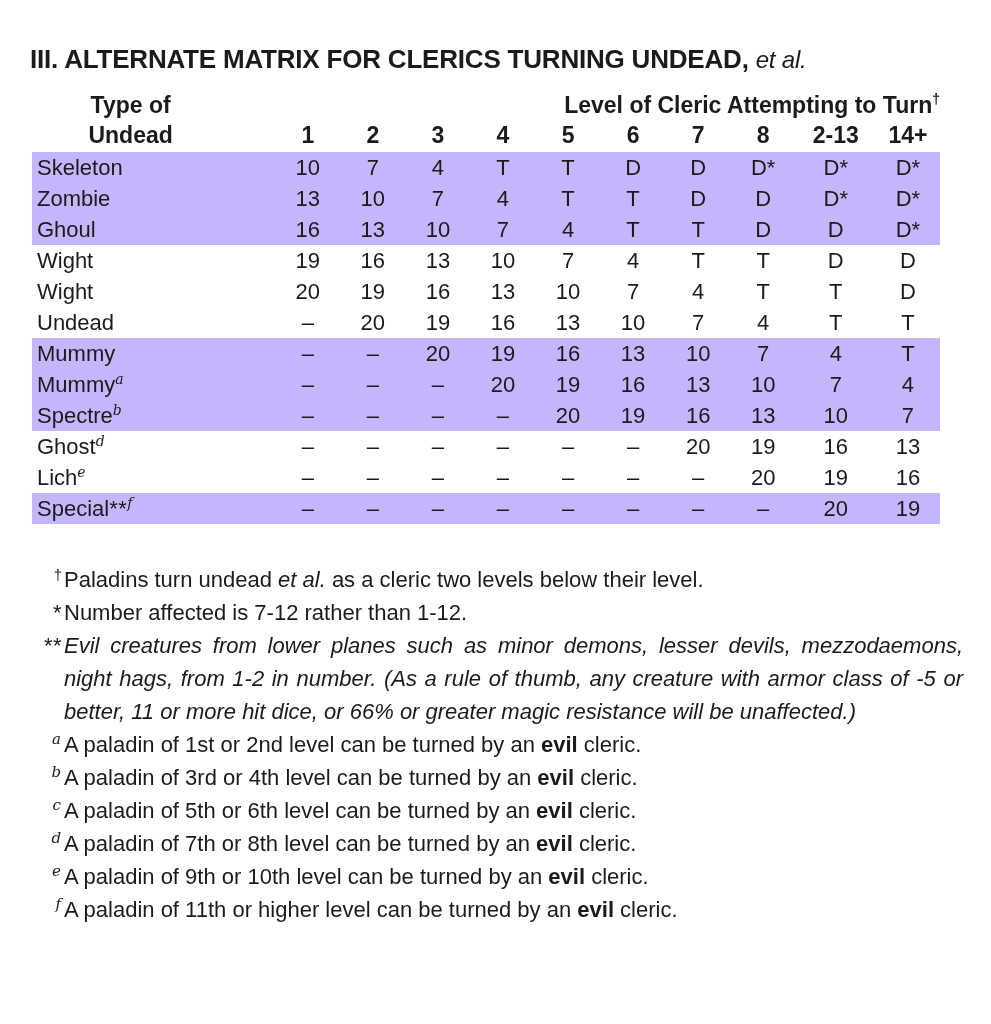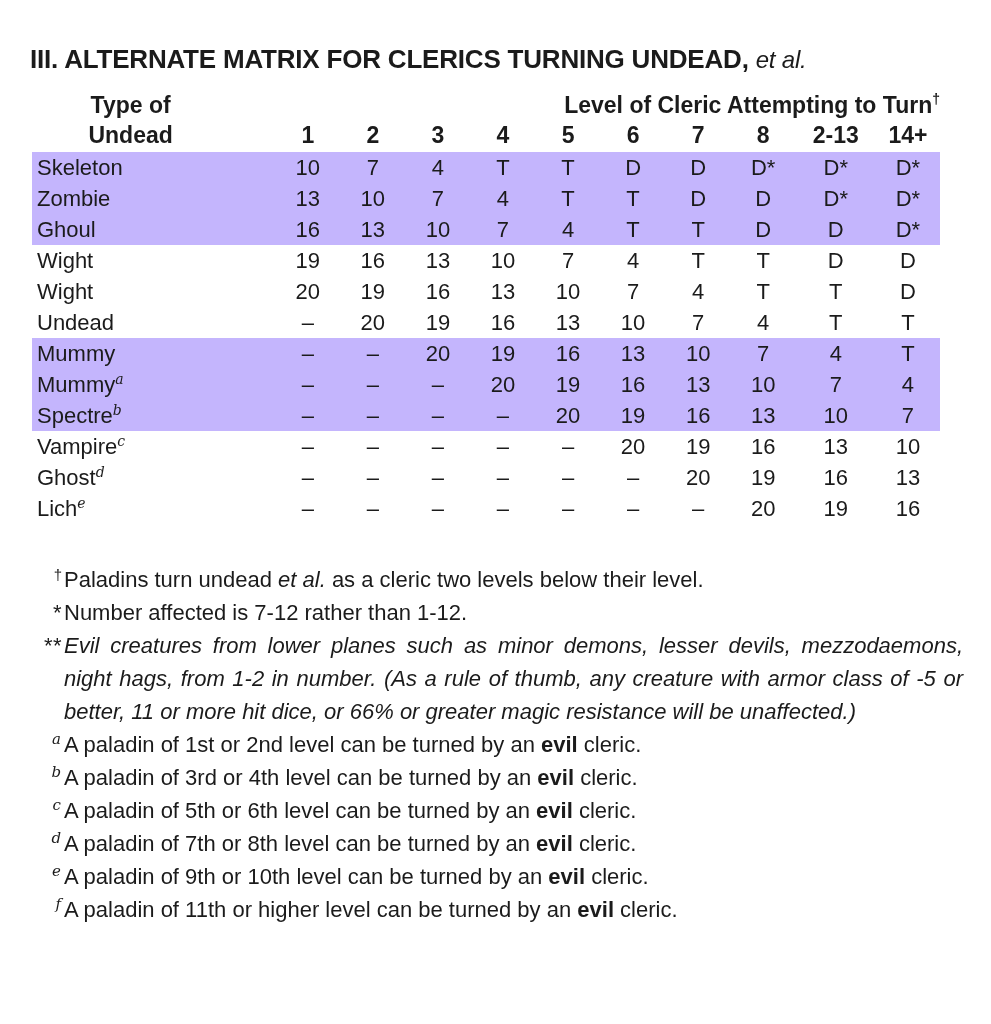--- a/index.html
+++ b/index.html
@@ -228,33 +228,20 @@
           <td>–</td>
           <td>–</td>
           <td>20</td>
           <td>19</td>
           <td>16</td>
           <td>13</td>
           <td>10</td>
           <td>7</td>
         </tr>
         <tr>
-          <th class="row-label">Vampire<sup class="lsup">c</sup></th>
-          <td>–</td>
-          <td>–</td>
-          <td>–</td>
-          <td>–</td>
-          <td>–</td>
-          <td>20</td>
-          <td>19</td>
-          <td>16</td>
-          <td>13</td>
-          <td>10</td>
-        </tr>
-        <tr>
           <th class="row-label">Ghost<sup class="lsup">d</sup></th>
           <td>–</td>
           <td>–</td>
           <td>–</td>
           <td>–</td>
           <td>–</td>
           <td>–</td>
           <td>20</td>
           <td>19</td>
           <td>16</td>
@@ -265,20 +252,33 @@
           <td>–</td>
           <td>–</td>
           <td>–</td>
           <td>–</td>
           <td>–</td>
           <td>–</td>
           <td>–</td>
           <td>20</td>
           <td>19</td>
           <td>16</td>
+        </tr>
+        <tr class="shaded">
+          <th class="row-label">Special<span class="row-marker">**</span><sup class="lsup">f</sup></th>
+          <td>–</td>
+          <td>–</td>
+          <td>–</td>
+          <td>–</td>
+          <td>–</td>
+          <td>–</td>
+          <td>–</td>
+          <td>–</td>
+          <td>20</td>
+          <td>19</td>
         </tr>
       </tbody>
   </table>
 
   <div class="footnotes" id="footnotes">
       <div class="footnote">
         <span class="fn-marker dagger">†</span>
         <span class="fn-text"><span>Paladins turn undead </span><span class="it">et al.</span><span> as a cleric two levels below their level.</span></span>
       </div>
       <div class="footnote">

